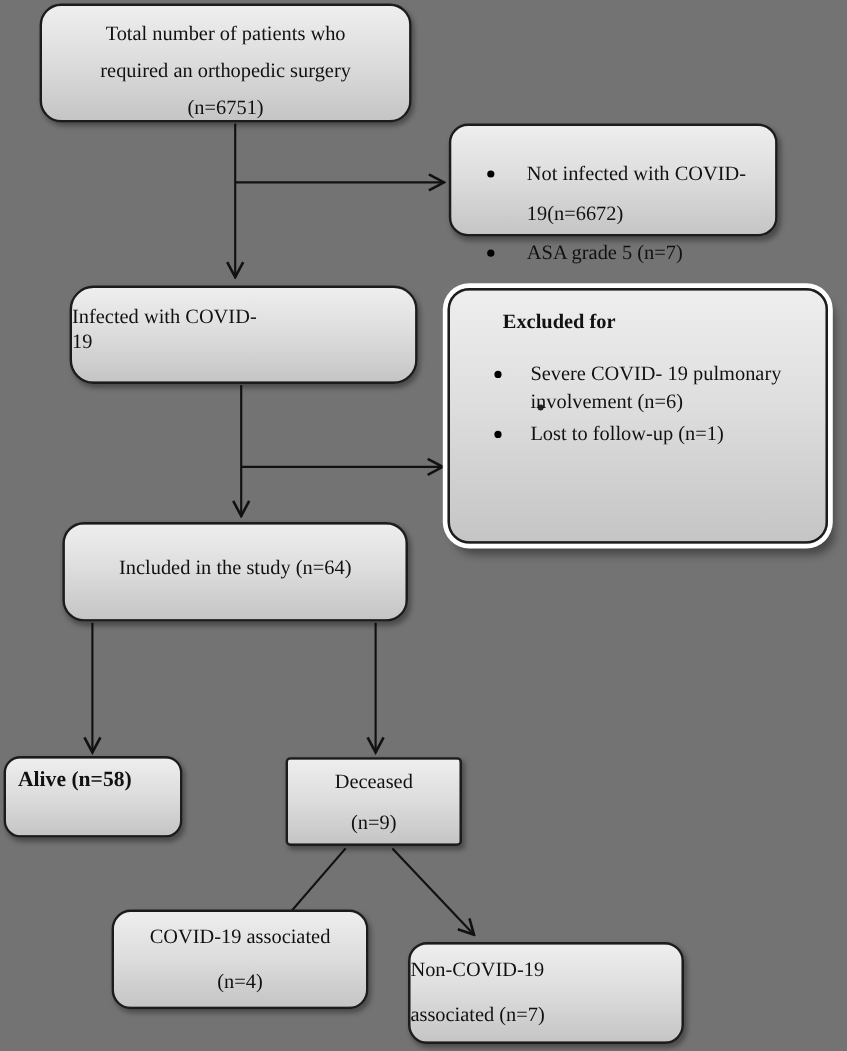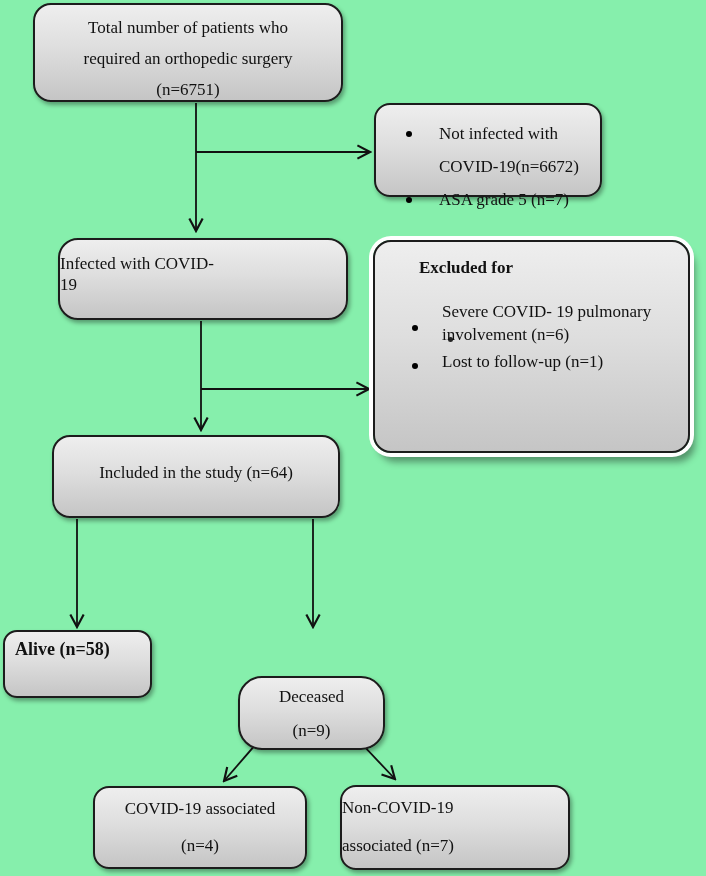--- a/index.html
+++ b/index.html
@@ -1,47 +1,47 @@
 <!DOCTYPE html>
 <html><head>
 <meta charset="utf-8">
 <style>
   html,body { margin:0; padding:0; background:#ffffff; }
   .canvas {
     position:relative;
     width:706px; height:876px;
-    background:#86efac;
+    background:#737373;
     font-family:"Liberation Serif", serif;
     color:#111111;
     overflow:hidden;
   }
   .links { position:absolute; left:0; top:0; z-index:1; }
   .node {
     position:absolute;
     box-sizing:border-box;
     background:linear-gradient(180deg, #eeeeee 0%, #dedede 45%, #c5c5c5 100%);
     border:2px solid #1c1c1c;
     box-shadow:2px 3px 4px rgba(0,0,0,0.35);
     z-index:2;
     font-size:17px;
   }
   .n-total    { left:33px;  top:3px;   width:310px; height:99px;  border-radius:18px; text-align:center; padding-top:7px;  line-height:31px; }
-  .n-notinf   { left:374px; top:103px; width:228px; height:94px;  border-radius:16px; padding-top:12px; line-height:33px; }
+  .n-notinf   { left:374px; top:103px; width:274px; height:94px;  border-radius:16px; padding-top:23px; line-height:33px; }
   .n-infected { left:58px;  top:238px; width:290px; height:82px;  border-radius:20px; text-align:left; padding-top:13px; line-height:21px; }
   .n-excluded { left:373px; top:240px; width:317px; height:213px; border-radius:18px; padding-top:16px;
                 box-shadow:0 0 0 4px #ffffff, 5px 9px 7px rgba(0,0,0,0.38); }
   .n-included { left:52px;  top:435px; width:288px; height:83px;  border-radius:18px; text-align:center; padding-top:26px; }
   .n-alive    { left:3px;   top:630px; width:149px; height:68px;  border-radius:14px; padding:7px 0 0 10px; font-size:18px;font-weight:bold; }
-  .n-deceased { left:238px; top:631px; width:147px; height:74px;  border-radius:24px; text-align:center; padding-top:2px;  line-height:34px;margin-top:45px; }
-  .n-covid    { left:93px;  top:786px; width:214px; height:83px;  border-radius:16px; text-align:center; padding-top:2px;  line-height:37px; }
+  .n-deceased { left:238px; top:631px; width:147px; height:74px;  border-radius:4px; text-align:center; padding-top:2px;  line-height:34px; }
+  .n-covid    { left:93px;  top:758px; width:214px; height:83px;  border-radius:16px; text-align:center; padding-top:2px;  line-height:37px; }
   .n-noncovid { left:340px; top:785px; width:230px; height:85px;  border-radius:16px; text-align:left; padding-top:2px;  line-height:38px; }
 
   .ex-title { font-weight:bold; margin-left:44px; }
   .ex-bullets { margin-top:22px; }
-  .n-excluded .brow { line-height:23px; margin-bottom:4px;align-items:center; }
+  .n-excluded .brow { line-height:23px; margin-bottom:4px; }
   .brow { display:flex; align-items:flex-start; }
   .dot { flex:none; width:6px; height:6px; border-radius:50%; background:#000; }
   .n-notinf .dot    { margin-left:30px; margin-top:14px; }
   .n-notinf .btxt   { margin-left:27px; width:202px; }
   .n-excluded .dot  { margin-left:37px; margin-top:9px; }
   .n-excluded .btxt { margin-left:24px; width:214px; }
 
   .ink-dot {
     position:absolute; left:448px; top:337px; width:5px; height:5px;
     border-radius:50%; background:#111; z-index:3; opacity:0.9;

